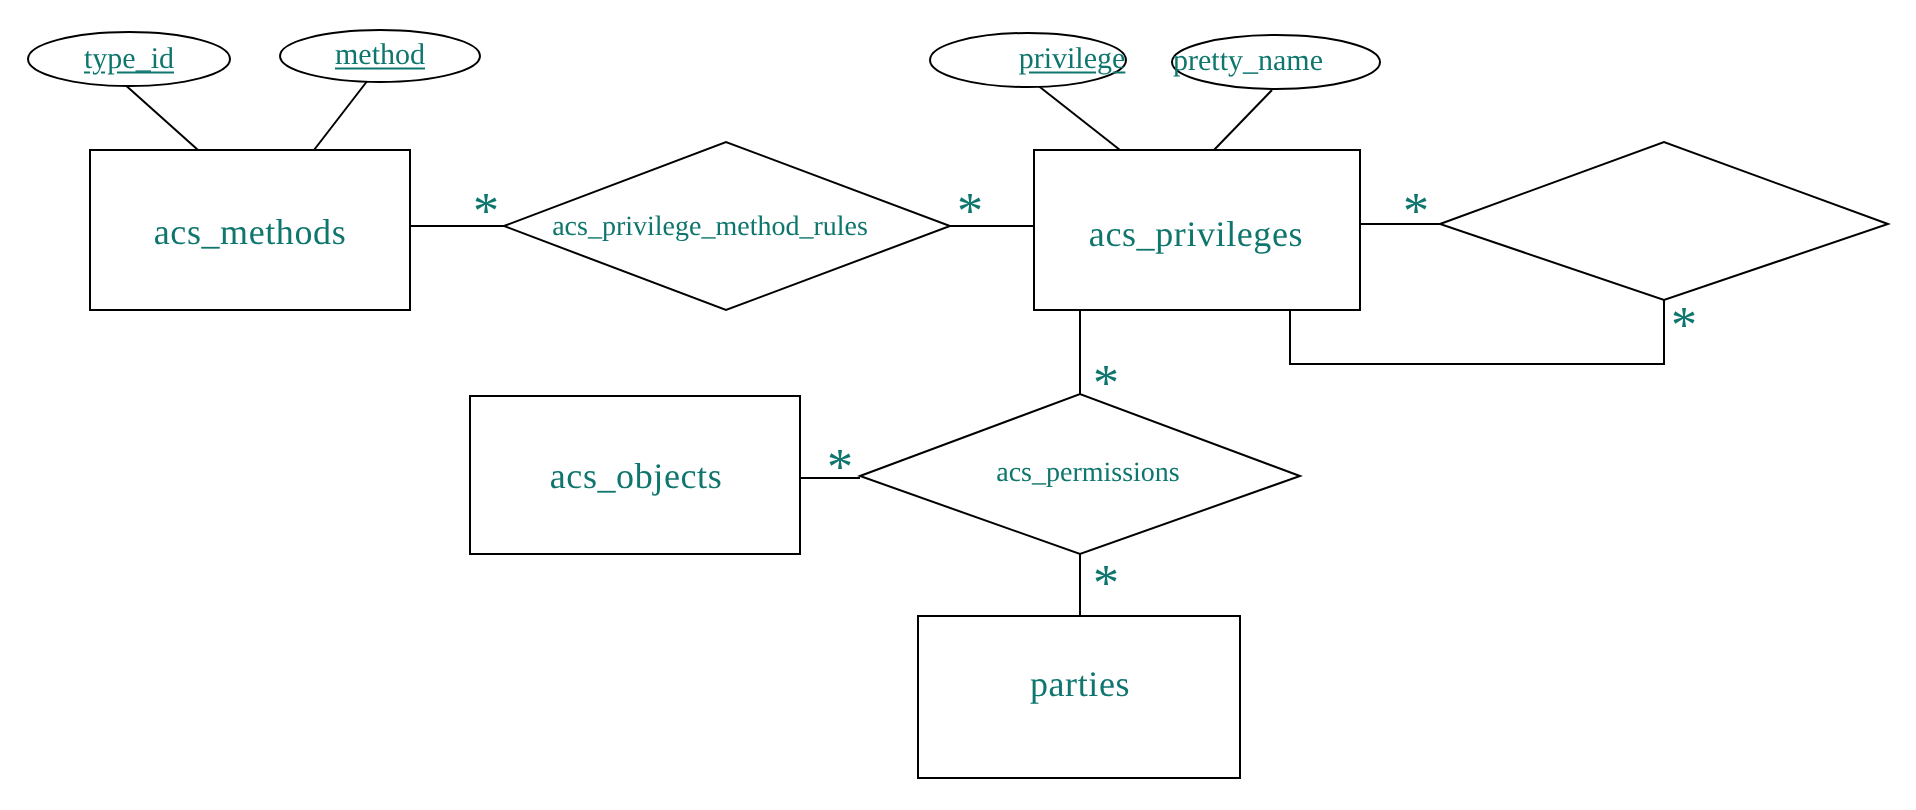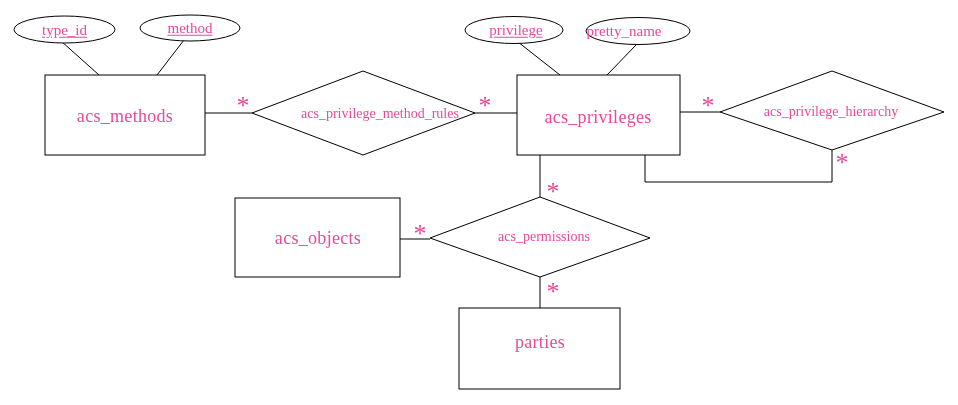--- a/index.html
+++ b/index.html
@@ -2,21 +2,21 @@
 <html><head>
 <meta charset="utf-8">
 <style>
   html, body { margin: 0; padding: 0; background: #ffffff; }
   .canvas {
     position: relative;
     width: 958px;
     height: 405px;
     background: #ffffff;
     font-family: "Liberation Serif", "DejaVu Serif", serif;
-    color: #ec4899;
+    color: #0f766e;
     overflow: hidden;
   }
   .canvas svg { position: absolute; left: 0; top: 0; }
   .shape { fill: #ffffff; stroke: #000000; stroke-width: 1; }
   .conn  { fill: none;    stroke: #000000; stroke-width: 1; }
   .lbl {
     position: absolute;
     transform: translate(-50%, -50%);
     white-space: nowrap;
     line-height: 1.1;
@@ -62,30 +62,29 @@
     <ellipse class="shape" cx="514" cy="30" rx="49" ry="13.5"></ellipse>
     <ellipse class="shape" cx="638" cy="31" rx="52" ry="13.5"></ellipse>
 
     <polygon class="shape" points="252,113 363,71 475,113 363,155"></polygon>
     <polygon class="shape" points="720,112 832,71 944,112 832,150"></polygon>
     <polygon class="shape" points="430,238 540,197 650,238 540,277"></polygon>
   </svg>
 
   <div class="lbl attr key" style="left:64.5px; top:30px">type_id</div>
   <div class="lbl attr key" style="left:190px; top:28px">method</div>
-  <div class="lbl attr key" style="left:516px; top:30px">privilege</div>
+  <div class="lbl attr key" style="left:536px; top:30px">privilege</div>
   <div class="lbl attr" style="left:624px; top:31px">pretty_name</div>
 
   <div class="lbl entity" style="left:598px; top:118px">acs_privileges</div>
   <div class="lbl entity" style="left:125px; top:117px">acs_methods</div>
   <div class="lbl entity" style="left:318px; top:239px">acs_objects</div>
   <div class="lbl entity" style="left:540px; top:343px">parties</div>
 
-  <div class="lbl rel" style="left:380px; top:114px">acs_privilege_method_rules</div>
-  <div class="lbl rel" style="left:831px; top:112px">acs_privilege_hierarchy</div>
+  <div class="lbl rel" style="left:355px; top:114px">acs_privilege_method_rules</div>
   <div class="lbl rel" style="left:544px; top:237px">acs_permissions</div>
 
   <span class="ast" style="left:243px; top:102px">*</span>
   <span class="ast" style="left:485px; top:102px">*</span>
   <span class="ast" style="left:708px; top:102px">*</span>
   <span class="ast" style="left:842px; top:159px">*</span>
   <span class="ast" style="left:553px; top:188px">*</span>
   <span class="ast" style="left:420px; top:230px">*</span>
   <span class="ast" style="left:553px; top:288px">*</span>
 

